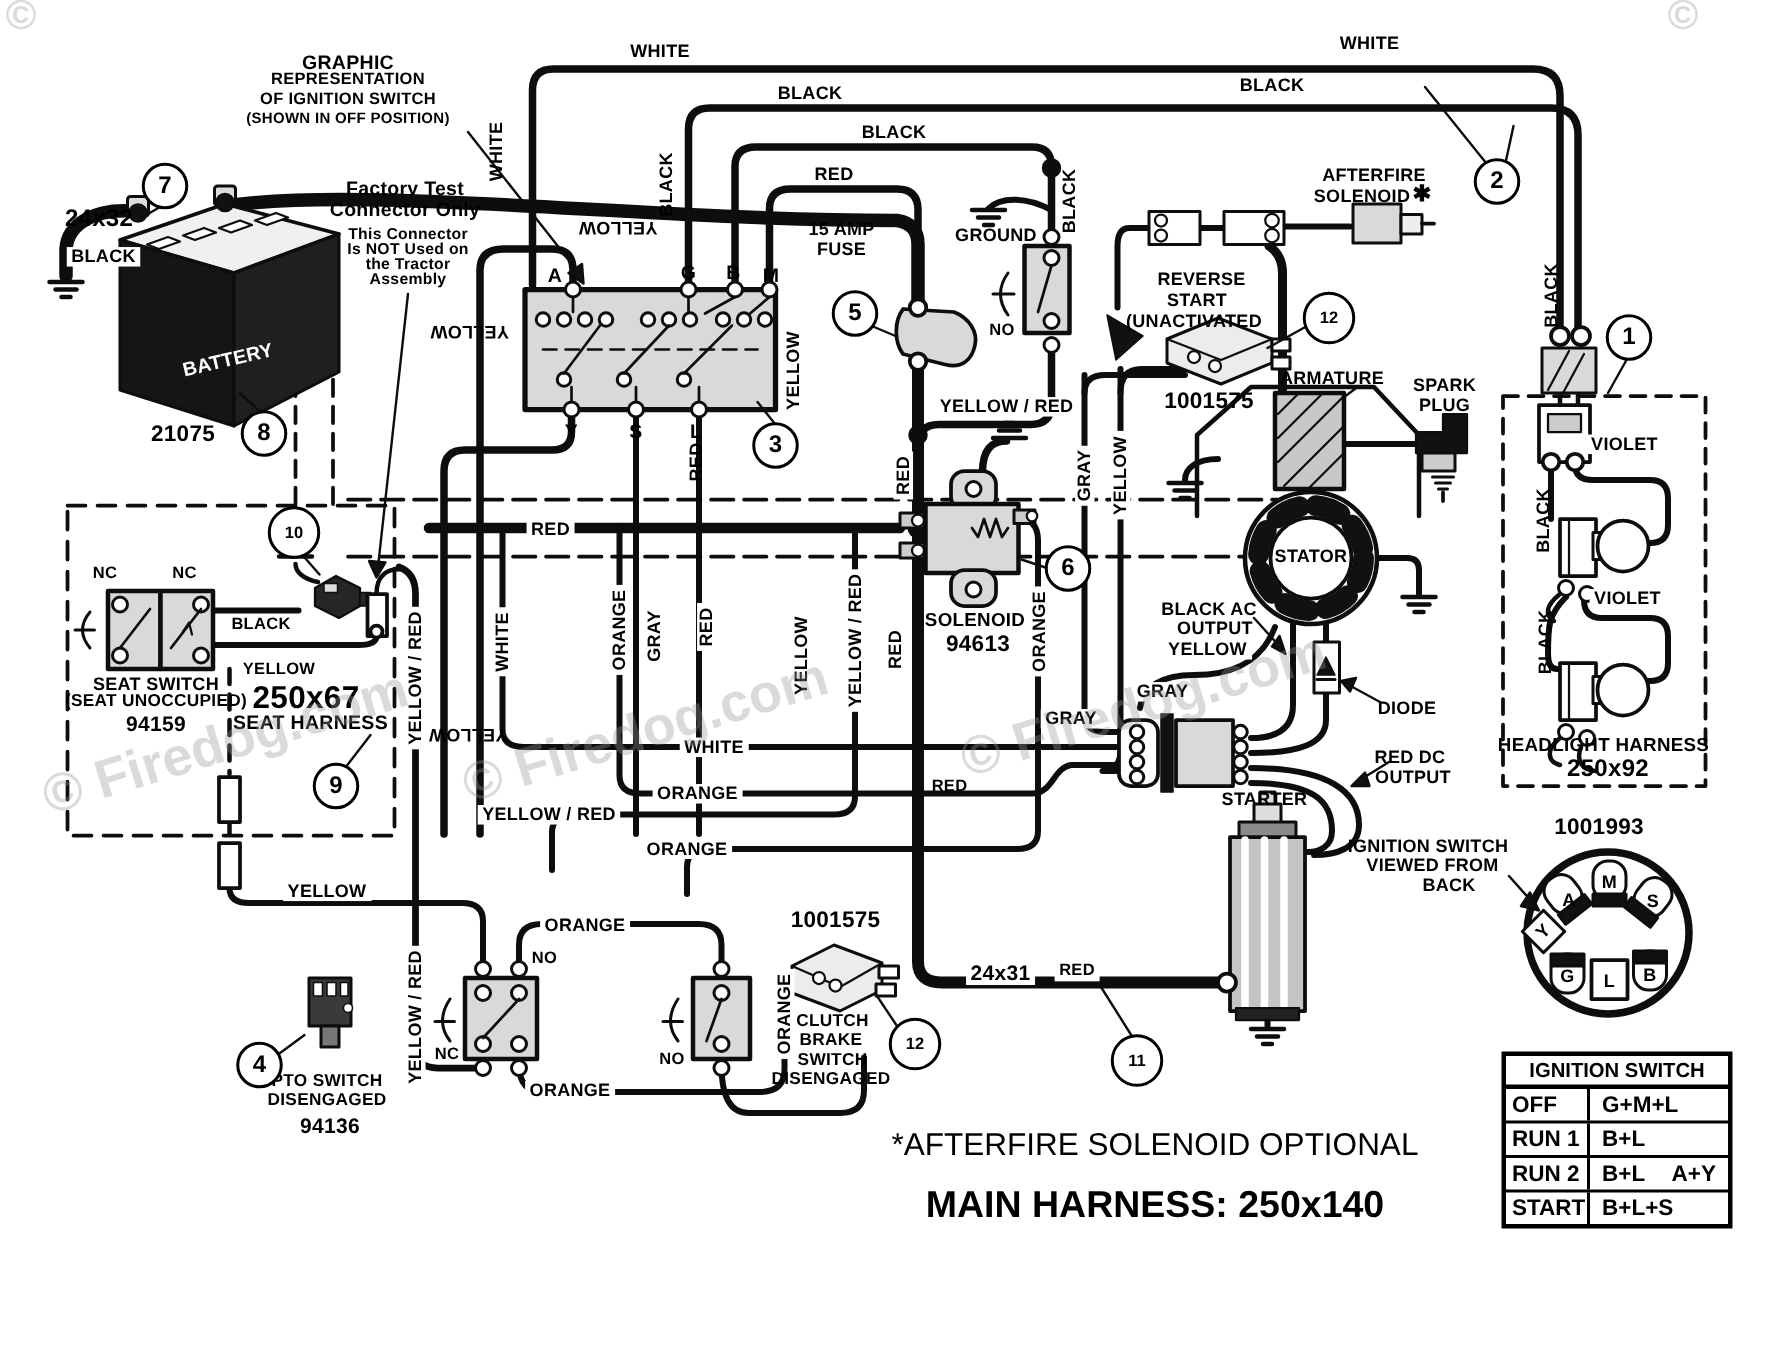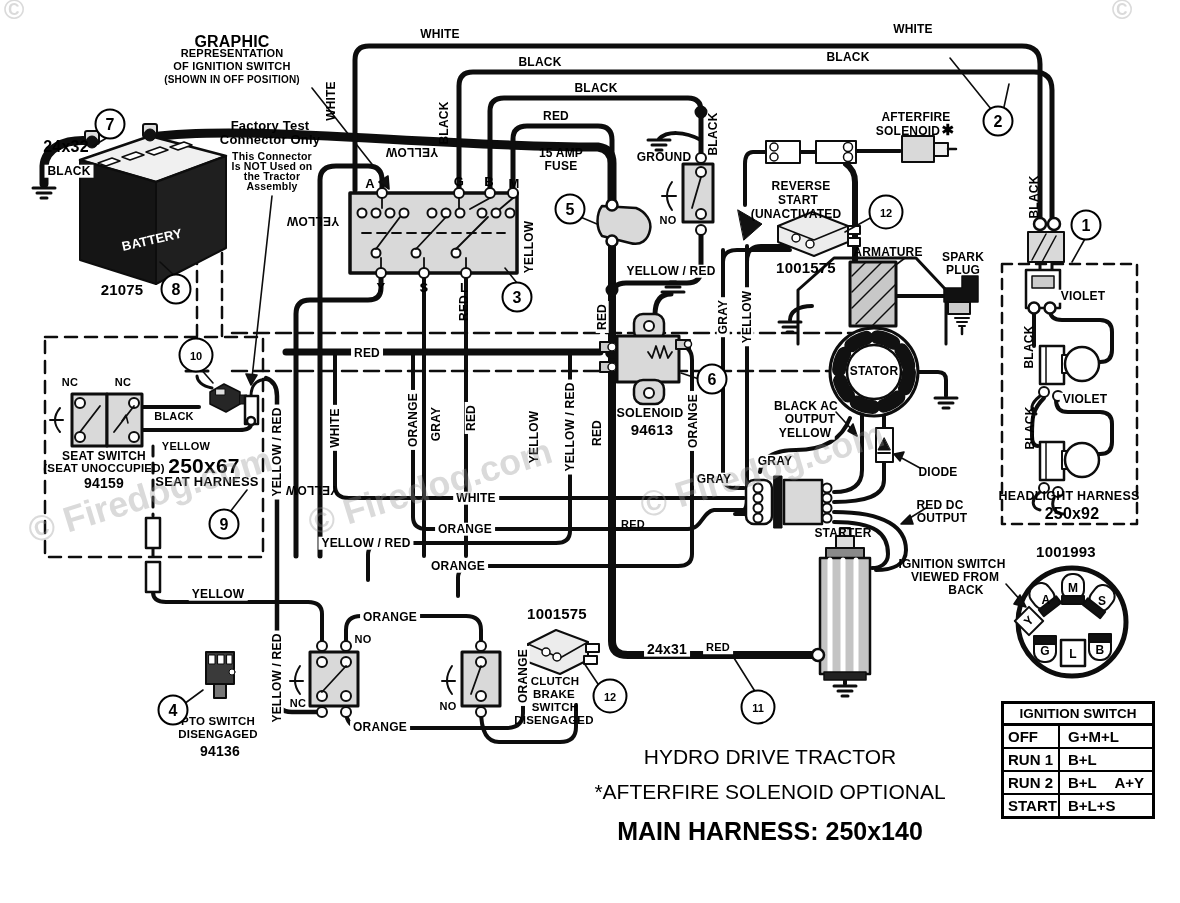--- a/index.html
+++ b/index.html
@@ -491,21 +491,21 @@
       <polygon points="894,454 904,452 900,461" fill="#111"></polygon>
       <path d="M926,508 L905,521"></path>
       <polygon points="901,524 910,515 913,524" fill="#111"></polygon>
       <path d="M1006,584 L1022,602"></path>
       <polygon points="1026,607 1014,604 1020,595" fill="#111"></polygon>
       <path d="M905,258 L897,264"></path>
     </g>
   </g>
 </svg>
 
-<div class="lb" style="left:232px;top:42px;font-size:16px">GRAPHIC</div>
+<div class="lb" style="left:232px;top:42px;font-size:13px">GRAPHIC</div>
 <div class="lb" style="left:232px;top:54px;font-size:11px">REPRESENTATION</div>
 <div class="lb" style="left:232px;top:67px;font-size:11px">OF IGNITION SWITCH</div>
 <div class="lb" style="left:232px;top:80px;font-size:10px">(SHOWN IN OFF POSITION)</div>
 <div class="lb" style="left:270px;top:126px;font-size:13px">Factory Test</div>
 <div class="lb" style="left:270px;top:140px;font-size:13px">Connector Only</div>
 <div class="lb" style="left:272px;top:157px;font-size:10.5px">This Connector</div>
 <div class="lb" style="left:272px;top:167px;font-size:10.5px">Is NOT Used on</div>
 <div class="lb" style="left:272px;top:177px;font-size:10.5px">the Tractor</div>
 <div class="lb" style="left:272px;top:187px;font-size:10.5px">Assembly</div>
 
@@ -678,21 +678,20 @@
   <div class="ign-row">
     <span class="ign-pos">START</span>
     <span class="ign-main">
           <span>B+L+S</span>
           <span></span>
         </span>
   </div>
 </div>
 
 <div class="ttl">
-  <div class="t2">HYDRO DRIVE TRACTOR</div>
   <div class="t3">*AFTERFIRE SOLENOID OPTIONAL</div>
   <div class="t4">MAIN HARNESS: 250x140</div>
 </div>
 <div class="clipbar" style="left:596px;top:847px;width:160px;height:9px"></div>
 
 <div class="wm" style="left:150px;top:495px">© Firedog.com</div>
 <div class="wm" style="left:430px;top:487px">© Firedog.com</div>
 <div class="wm" style="left:762px;top:470px">© Firedog.com</div>
 <div class="wm sm" style="left:14px;top:10px">©</div>
 <div class="wm sm" style="left:1122px;top:10px">©</div>

